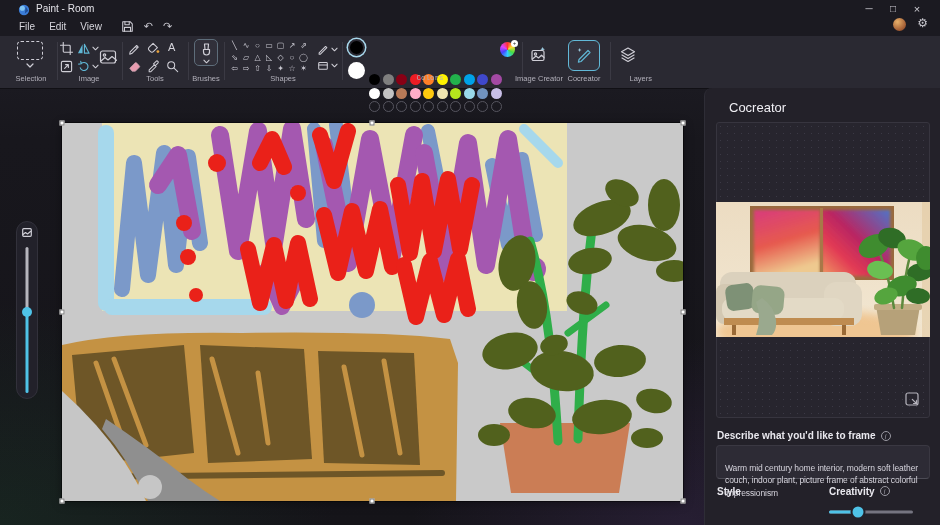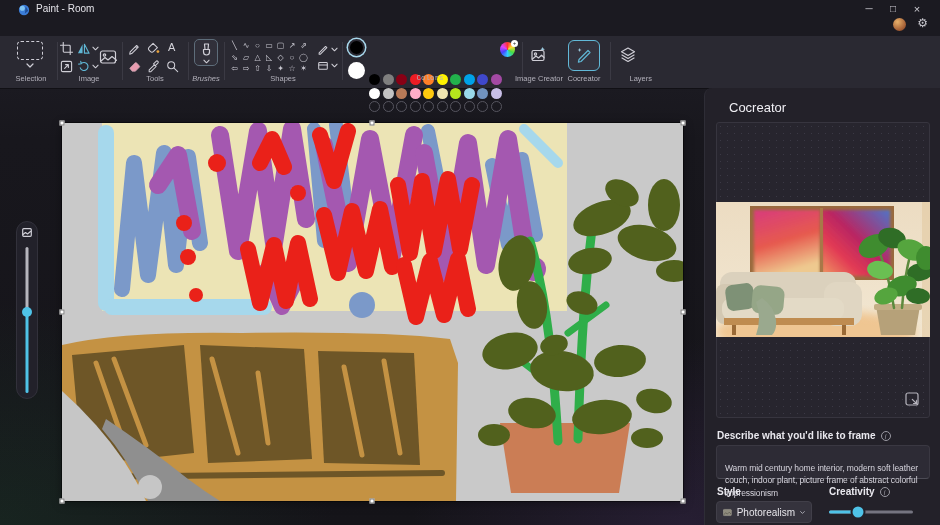--- a/index.html
+++ b/index.html
@@ -87,21 +87,21 @@
   .dotbox-corner-ic { position:absolute; right:9px; bottom:10px; width:16px; height:16px; opacity:.85; }
   .prompt-label { position:absolute; left:12px; top:342px; font-size:10px; font-weight:700;
     color:#e9e8ee; display:flex; align-items:center; gap:5px; }
   .info-ic { display:inline-block; width:10px; height:10px; border:1px solid #9a99a2; border-radius:50%;
     color:#9a99a2; font-size:7px; line-height:9px; text-align:center; font-weight:400; font-style:italic; }
   .prompt-box { position:absolute; left:11px; top:357px; width:214px; height:34px;
     background:#2d2b35; border:1px solid #3a3842; border-bottom:1px solid #4c4b55; border-radius:4px;
     padding:16px 8px; font-size:8.5px; letter-spacing:-0.1px; line-height:1.45; color:#d6d4dd; }
   .style-label { position:absolute; left:12px; top:398px; font-size:10px; font-weight:700; color:#e9e8ee;text-align:center; }
   .creat-label { position:absolute; left:124px; top:398px; font-size:10px; font-weight:700; color:#e9e8ee;
-    display:flex; align-items:center; gap:5px; }
+    display:flex; align-items:flex-start; gap:5px; }
   .style-dd { position:absolute; left:11px; top:413px; width:96px; height:22px;
     background:#35333d; border:1px solid #413f49; border-radius:4px;
     display:flex; align-items:center; padding:0 6px; gap:5px; }
   .style-dd .dd-text { font-size:10px; color:#e6e5ea; flex:1; }
   .hslider { position:absolute; left:124px; top:413px; width:84px; height:22px; }
   .hslider .trk { position:absolute; left:0; top:50%; width:100%; height:3px;
     transform:translateY(-50%); background:#757480; border-radius:2px; }
   .hslider .fill { position:absolute; left:0; top:50%; height:3px; transform:translateY(-50%);
     background:var(--accent,#4fc3e8); border-radius:2px; }
   .hslider .thumb { position:absolute; top:50%; width:11px; height:11px;
@@ -121,20 +121,35 @@
       <circle cx="5" cy="5" r="3" fill="#7fc3ef"></circle>
       <path d="M9,3 L12,8 L8,11 Z" fill="#1f4e96"></path>
     </svg>
     <div class="win-title">Paint - Room</div>
     <div class="winctl min">─</div>
     <div class="winctl max">□</div>
     <div class="winctl close">×</div>
     <div class="avatar"></div>
     <div class="gear">⚙</div>
 
+    <div class="menubar">
+        <span class="menu-item">File</span>
+        <span class="menu-item">Edit</span>
+        <span class="menu-item">View</span>
+
+      <span style="width:4px"></span>
+      <div class="qa">
+        <svg width="13" height="13" viewBox="0 0 15 15">
+          <path class="st" d="M2,2 h8.5 L13,4.5 V13 H2 Z"></path>
+          <path class="st" d="M4.5,2 v3.5 h5 V2 M4,13 v-4.5 h7 V13"></path>
+        </svg>
+        <span class="glyph">↶</span>
+        <span class="glyph">↷</span>
+      </div>
+    </div>
   </div>
 
   <div class="ribbon">
 
     <div class="sel-rect"></div>
     <svg class="icon" style="left:26px; top:27px;" width="8" height="5" viewBox="0 0 8 5">
         <path class="st" d="M1,1 L4,4 L7,1"></path>
       </svg>
     <div class="grp-label" style="left:8px; width:46px;">Selection</div>
     <div class="vsep" style="left:57px;"></div>
@@ -190,21 +205,21 @@
 
     <div class="brush-box">
       <svg style="position:absolute; left:5px; top:3px;" width="13" height="15" viewBox="0 0 13 15">
         <path class="st" d="M4.5,1 h4 l-0.5,5.5 h-3 Z"></path>
         <path class="st" d="M3.5,6.5 h6 v2.5 a3,3 0 0 1 -6,0 Z"></path>
       </svg>
       <svg style="position:absolute; left:8px; top:19px;" width="7" height="5" viewBox="0 0 8 5">
           <path class="st" d="M1,1 L4,4 L7,1"></path>
         </svg>
     </div>
-    <div class="grp-label" style="left:182px; width:48px;font-style:italic;">Brushes</div>
+    <div class="grp-label" style="left:182px; width:48px;">Brushes</div>
     <div class="vsep" style="left:224px;"></div>
 
     <div class="shape-grid">
         <span class="shape-glyph">╲</span>
         <span class="shape-glyph">∿</span>
         <span class="shape-glyph">○</span>
         <span class="shape-glyph">▭</span>
         <span class="shape-glyph">▢</span>
         <span class="shape-glyph">↗</span>
         <span class="shape-glyph">⇗</span>
@@ -494,30 +509,20 @@
       <span class="info-ic">i</span>
     </div>
     <div class="prompt-box">Warm mid century home interior, modern soft leather couch, indoor plant, picture frame of abstract colorful impressionism</div>
 
     <div class="style-label">Style</div>
     <div class="creat-label">
       <span>Creativity</span>
       <span class="info-ic">i</span>
     </div>
 
-    <div class="style-dd">
-      <svg width="14" height="11" viewBox="0 0 14 11">
-        <rect x="0.5" y="0.5" width="13" height="10" rx="1.5" fill="#8f8c7e" stroke="#b8b5a8" stroke-width="0.7"></rect>
-        <path d="M1,9 l3.5,-3 2.5,2 3,-3 3,3" stroke="#5c594e" stroke-width="1.2" fill="none"></path>
-      </svg>
-      <span class="dd-text">Photorealism</span>
-      <svg width="8" height="5" viewBox="0 0 8 5">
-          <path class="st" d="M1,1 L4,4 L7,1"></path>
-        </svg>
-    </div>
 
     <div class="hslider">
       <div class="trk"></div>
       <div class="fill" style="width: 35%;"></div>
       <div class="thumb" style="left: 35%;"></div>
     </div>
   </div>
 
 </div>
 

